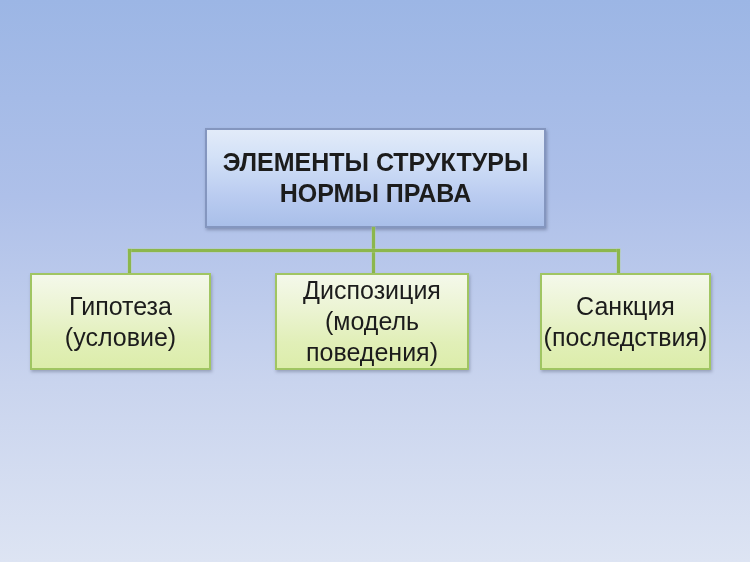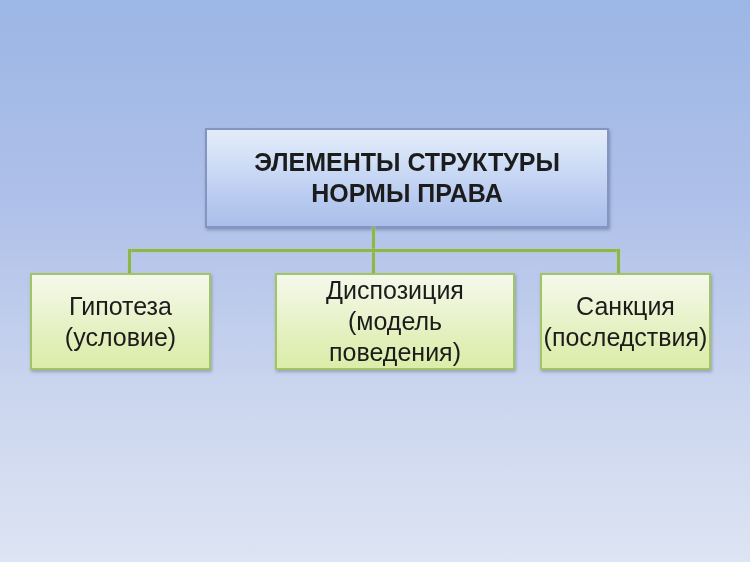--- a/index.html
+++ b/index.html
@@ -20,21 +20,21 @@
     box-sizing: border-box;
     display: flex;
     align-items: center;
     justify-content: center;
     text-align: center;
     color: #1c1c1c;
   }
   .root-node {
     left: 205px;
     top: 128px;
-    width: 404px;
+    width: 341px;
     height: 100px;
     padding: 0 10px;
     border: 2px solid #8496bf;
     background: linear-gradient(180deg, #e2ebf9 0%, #d3e1f7 28%, #b9cbf0 70%, #a9bfe9 100%);
     box-shadow: 1px 2px 3px rgba(70, 85, 115, 0.45);
     font-size: 25px;
     font-weight: bold;
     line-height: 31px;
   }
   .child-node {
@@ -42,21 +42,21 @@
     height: 97px;
     padding: 0 6px;
     border: 2px solid #a0c562;
     background: linear-gradient(180deg, #f4f8ea 0%, #ecf4d4 35%, #e1efb8 72%, #dcedaa 100%);
     box-shadow: 1px 2px 3px rgba(90, 100, 125, 0.45);
     font-size: 25px;
     font-weight: normal;
     line-height: 31px;
   }
   .child-left   { left: 30px;  width: 181px; }
-  .child-middle { left: 275px; width: 240px; }
+  .child-middle { left: 275px; width: 194px; }
   .child-right  { left: 540px; width: 171px; }
   .connector {
     position: absolute;
     background: #8cb74d;
     box-shadow: 0 0 0 0.5px rgba(185, 214, 138, 0.6);
   }
   .conn-horizontal { left: 128px; top: 249px; width: 492px; height: 3px; }
   .conn-stub-center { left: 372px; top: 227px; width: 3px; height: 47px; }
   .conn-stub-left   { left: 128px; top: 249px; width: 3px; height: 25px; }
   .conn-stub-right  { left: 617px; top: 249px; width: 3px; height: 25px; }

